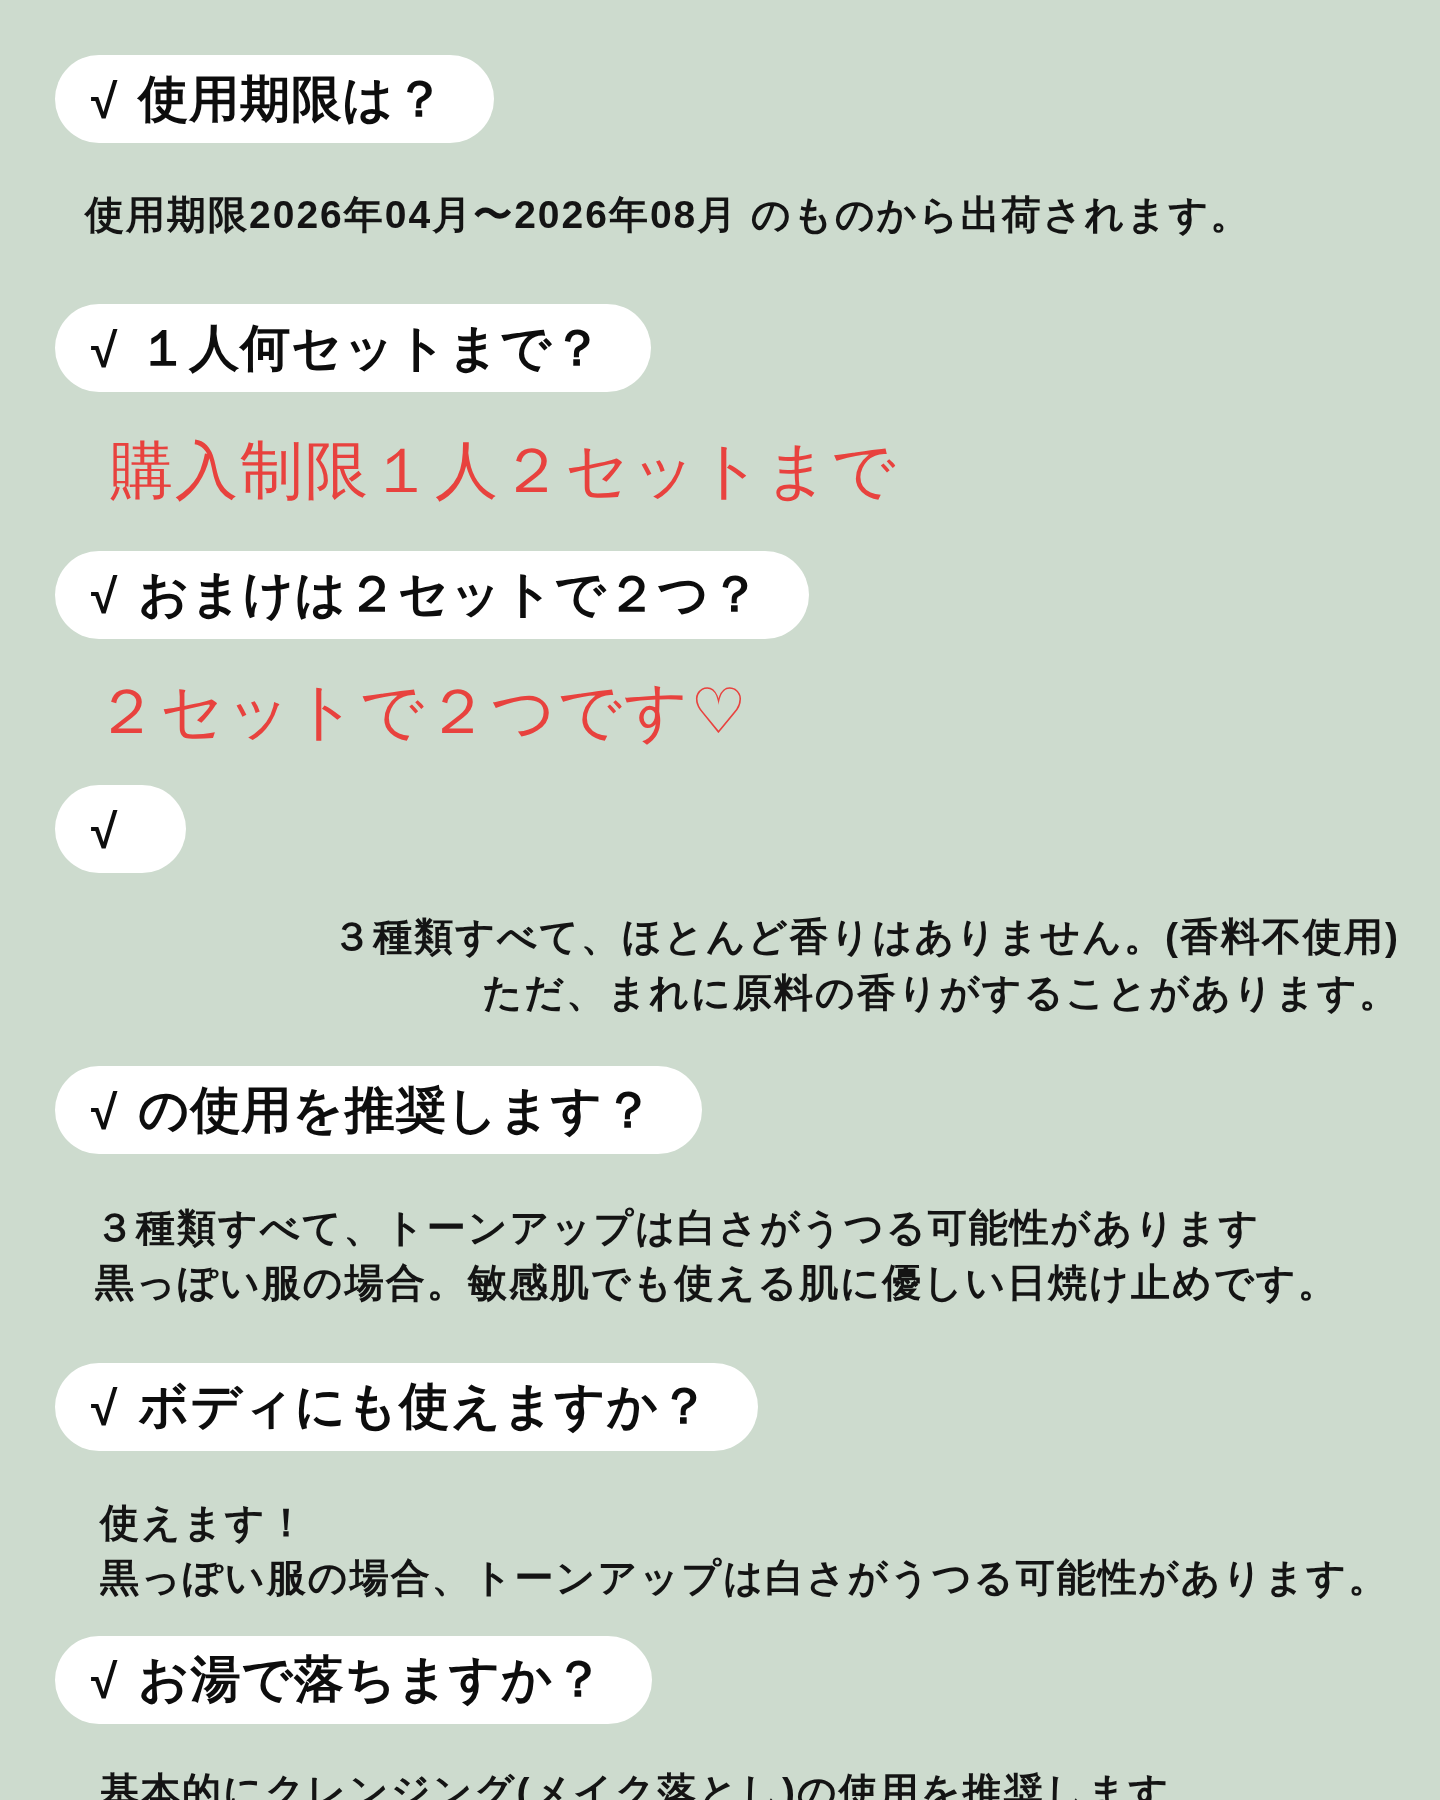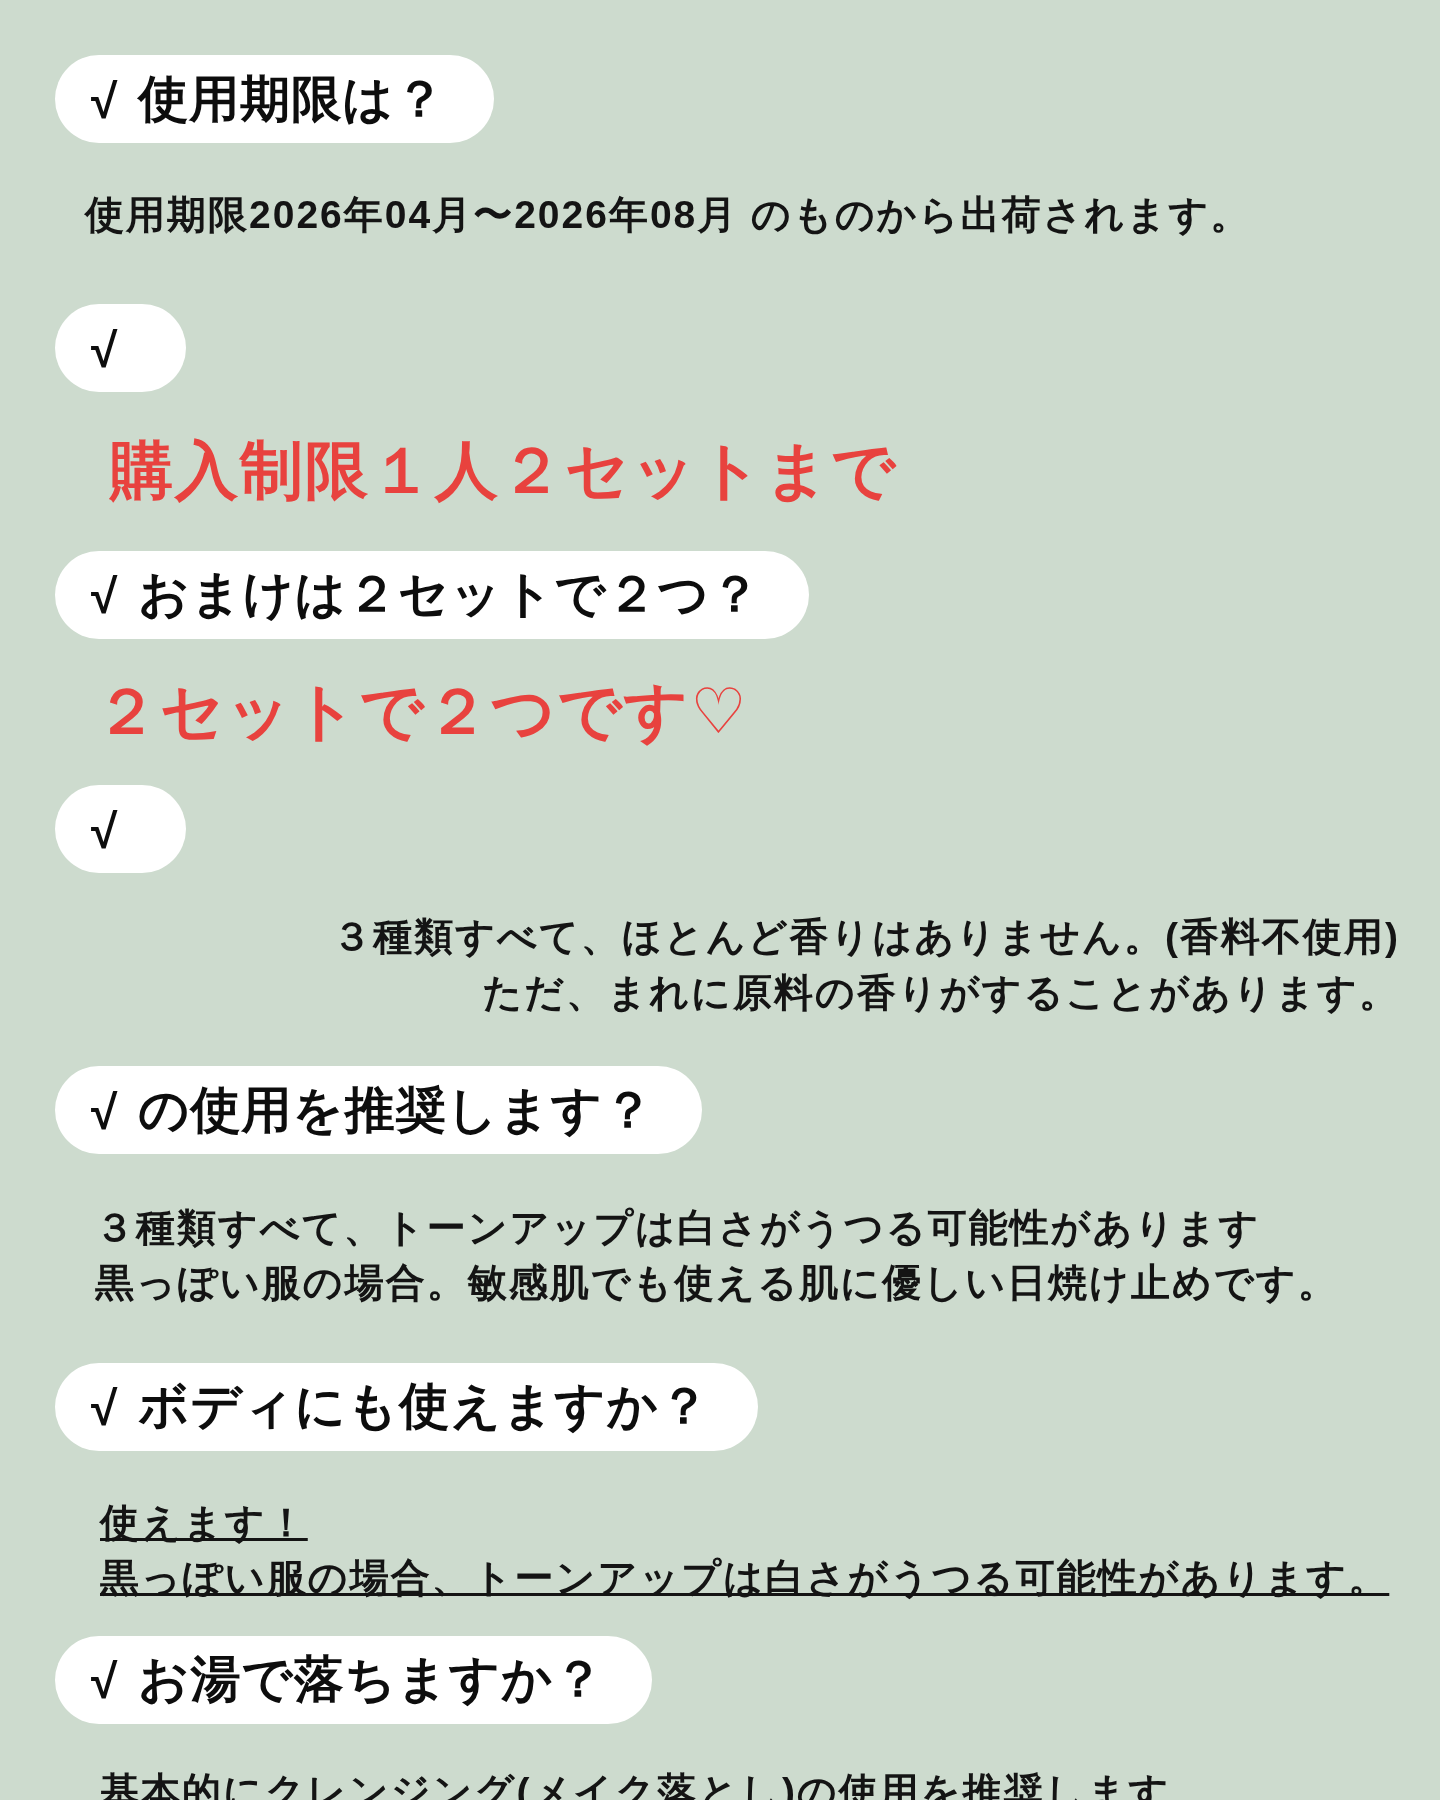--- a/index.html
+++ b/index.html
@@ -52,36 +52,36 @@
     letter-spacing: 2px;
     color: #141414;
   }
   .answer p {
     margin: 0;
     white-space: nowrap;
   }
   .answer.red-large {
     color: #e8423e;
     font-size: 63px;
-    font-weight: 700;
+    font-weight: 400;
     line-height: 1.15;
     letter-spacing: 2px;
   }
   
   .s1 .answer { margin: 44px 0 8px 30px; }
   .s2 { margin-top: 62px; }
   .s2 .answer { margin: 42px 0 0 55px; }
   .s3 { margin-top: 44px; }
   .s3 .answer { margin: 36px 0 0 40px; }
   .s4 { margin-top: 38px; }
   .s4 .answer { margin: 36px 0 0 45px; text-align: right; }
   .s5 { margin-top: 46px; }
   .s5 .answer { margin: 46px 0 0 40px; }
   .s6 { margin-top: 52px; }
-  .s6 .answer { margin: 44px 0 6px 45px; text-decoration: underline; }
+  .s6 .answer { margin: 44px 0 6px 45px; }
   .s7 { margin-top: 30px; }
   .s7 .answer { margin: 40px 0 0 45px; }
 </style>
 </head>
 <body>
 
 <div class="canvas">
 
   <section class="faq-section s1">
     <div class="pill">
@@ -89,20 +89,21 @@
       <span>使用期限は？</span>
     </div>
     <div class="answer">
       <p>使用期限2026年04月〜2026年08月 のものから出荷されます。</p>
     </div>
   </section>
 
   <section class="faq-section s2">
     <div class="pill">
       <span class="check">√</span>
+      <span>１人何セットまで？</span>
     </div>
     <div class="answer red-large">
       <p>購入制限１人２セットまで</p>
     </div>
   </section>
 
   <section class="faq-section s3">
     <div class="pill">
       <span class="check">√</span>
       <span>おまけは２セットで２つ？</span>

